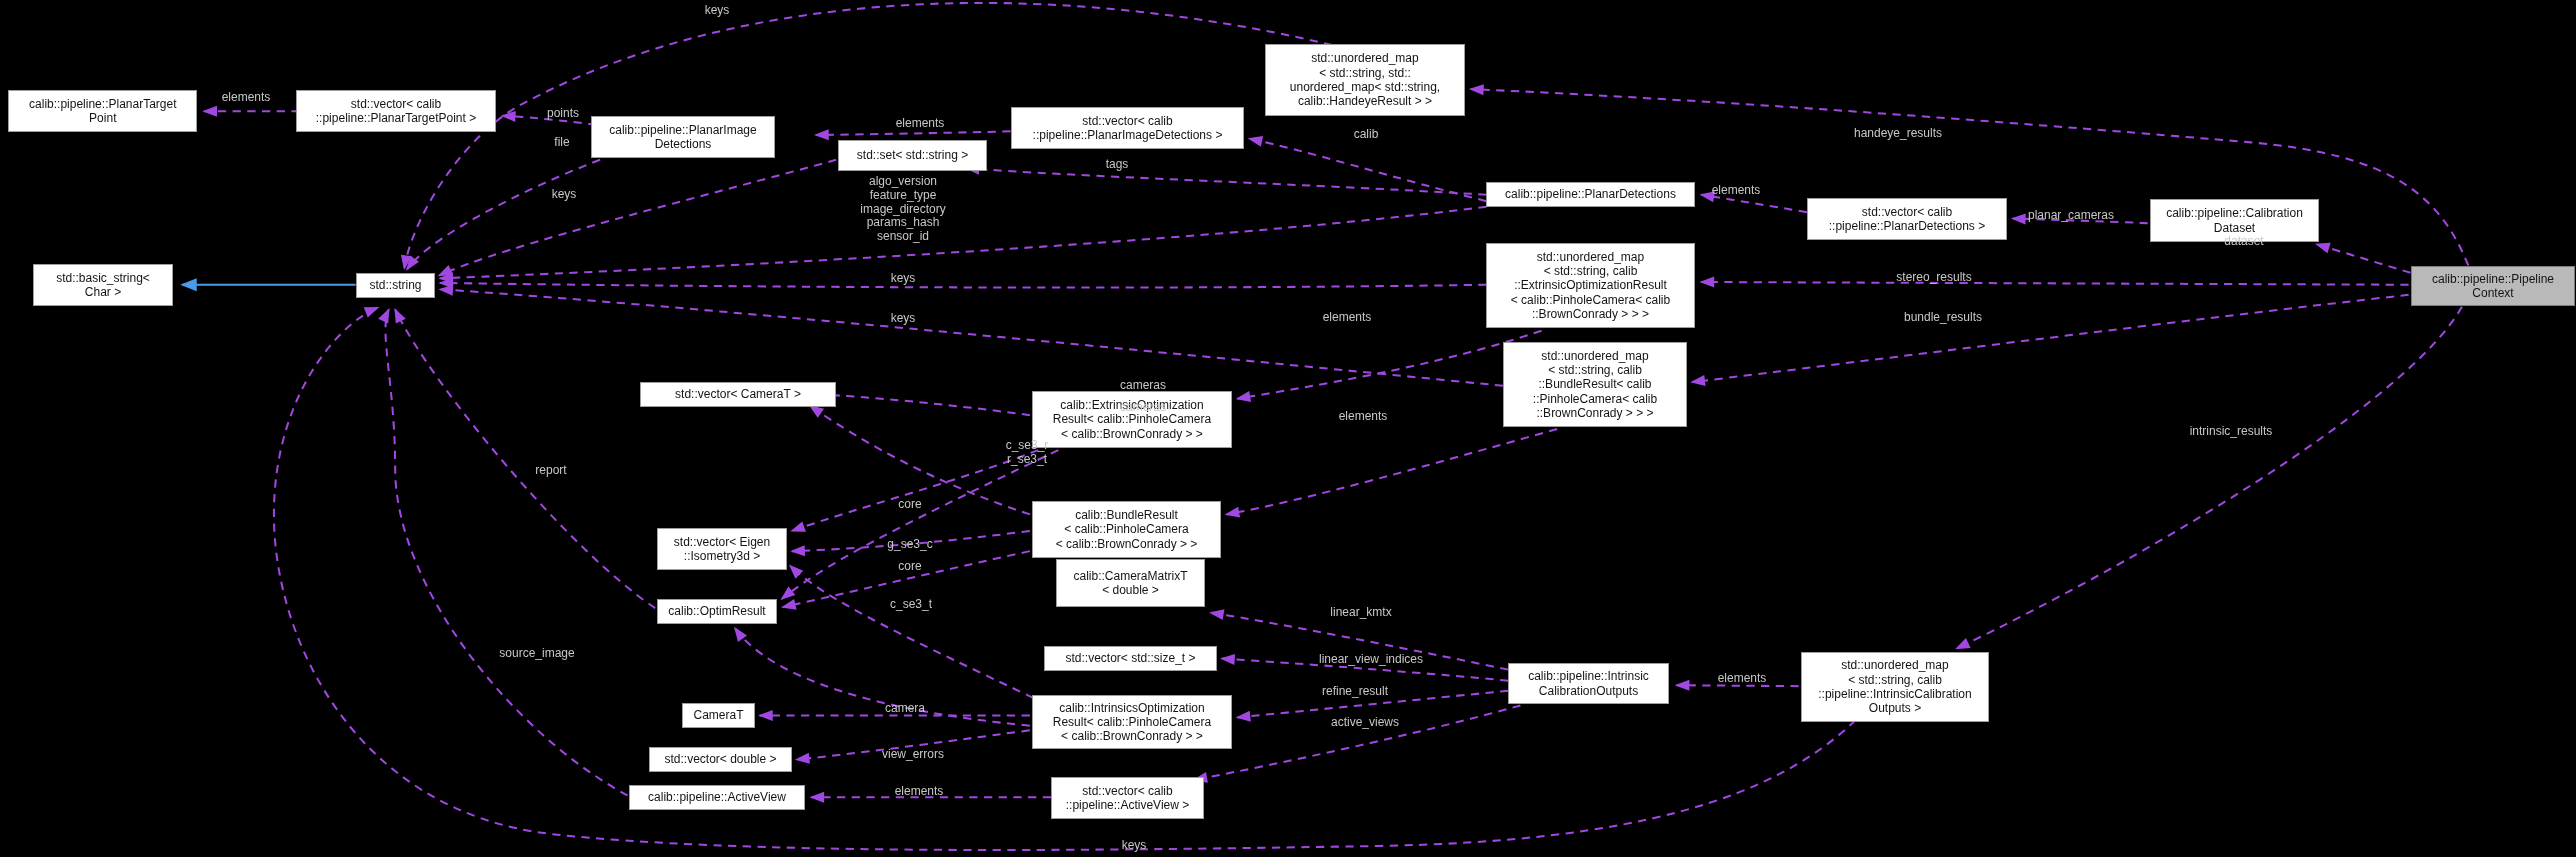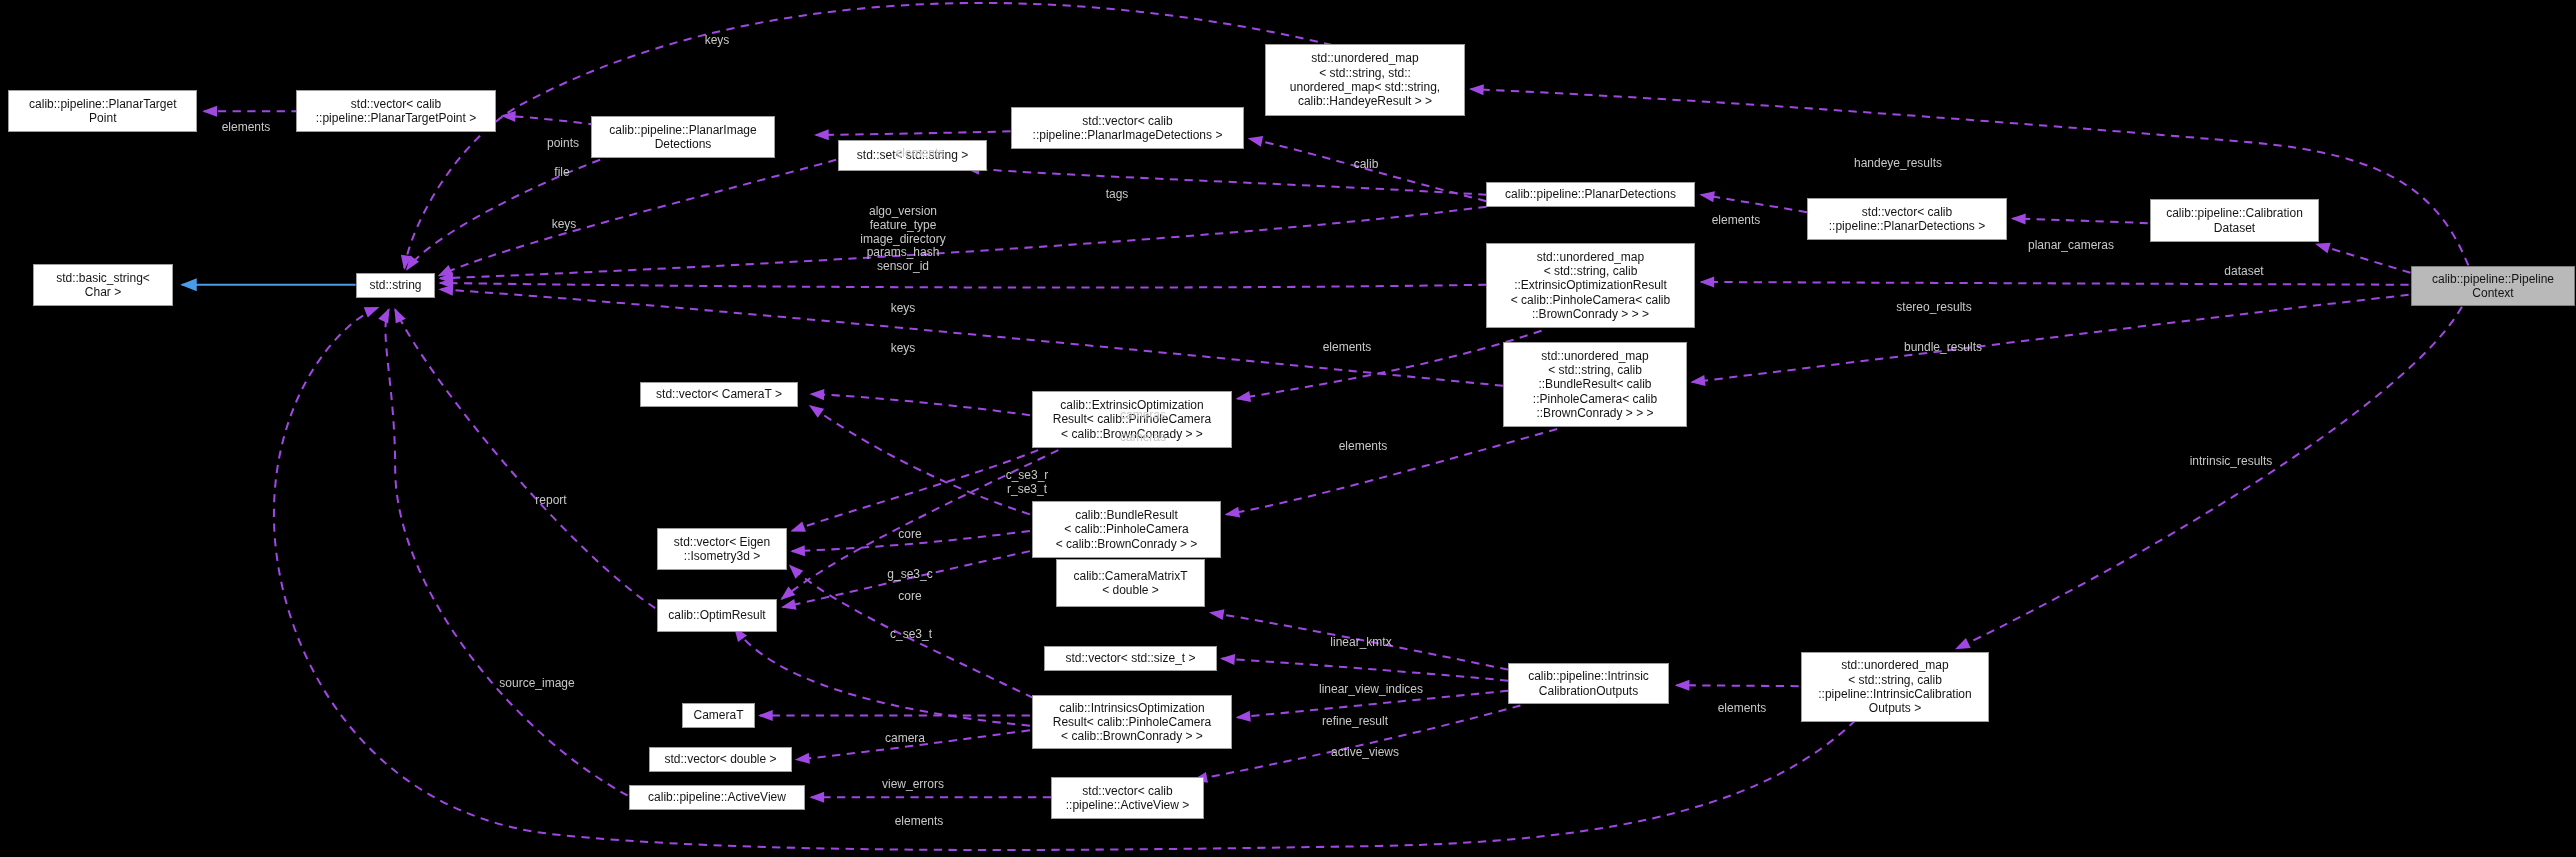--- a/index.html
+++ b/index.html
@@ -5,21 +5,21 @@
   html,body{margin:0;padding:0;background:#000;}
   #canvas{position:relative;width:2576px;height:857px;background:#000000;
           font-family:"Liberation Sans","DejaVu Sans",sans-serif;overflow:hidden;}
   #edges{position:absolute;left:0;top:0;width:2576px;height:857px;}
   .node{position:absolute;box-sizing:border-box;background:#ffffff;border:1.4px solid #9e9e9e;
         color:#141414;font-size:12px;line-height:14.3px;text-align:center;
         display:flex;align-items:center;justify-content:center;white-space:pre-line;
         padding:1.8px 5.5px;}
   .node.focus{background:#b9b9b9;border-color:#7d7d7d;}
   .elabel{position:absolute;color:#c8c8c8;font-size:12px;line-height:13.8px;white-space:pre-line;
-          transform:translateX(-50%);text-align:center;margin-top:30px;}
+          transform:translateX(-50%);text-align:center;}
 </style>
 </head>
 <body>
 
 <div id="canvas">
 
   <svg id="edges" width="2576" height="857" viewBox="0 0 2804 933">
     <defs>
       <marker id="arr" markerUnits="userSpaceOnUse" markerWidth="18" markerHeight="14" refX="15" refY="7" orient="auto">
         <path d="M1,1 L17,7 L1,13 z" fill="#a148e2"></path>
@@ -98,30 +98,30 @@
   <div class="node" style="left:1486px;top:243px;width:209px;height:85px">std::unordered_map
 &lt; std::string, calib
 ::ExtrinsicOptimizationResult
 &lt; calib::PinholeCamera&lt; calib
 ::BrownConrady &gt; &gt; &gt;</div>
   <div class="node" style="left:1503px;top:342px;width:184px;height:85px">std::unordered_map
 &lt; std::string, calib
 ::BundleResult&lt; calib
 ::PinholeCamera&lt; calib
 ::BrownConrady &gt; &gt; &gt;</div>
-  <div class="node" style="left:640px;top:382px;width:158px;height:25px">std::vector&lt; CameraT &gt;</div>
+  <div class="node" style="left:640px;top:382px;width:196px;height:25px">std::vector&lt; CameraT &gt;</div>
   <div class="node" style="left:1032px;top:391px;width:200px;height:57px">calib::ExtrinsicOptimization
 Result&lt; calib::PinholeCamera
 &lt; calib::BrownConrady &gt; &gt;</div>
   <div class="node" style="left:1032px;top:501px;width:189px;height:57px">calib::BundleResult
 &lt; calib::PinholeCamera
 &lt; calib::BrownConrady &gt; &gt;</div>
   <div class="node" style="left:657px;top:528px;width:130px;height:42px">std::vector&lt; Eigen
 ::Isometry3d &gt;</div>
-  <div class="node" style="left:657px;top:599px;width:120px;height:33px">calib::OptimResult</div>
+  <div class="node" style="left:657px;top:599px;width:120px;height:25px">calib::OptimResult</div>
   <div class="node" style="left:1056px;top:559px;width:149px;height:48px">calib::CameraMatrixT
 &lt; double &gt;</div>
   <div class="node" style="left:1044px;top:646px;width:173px;height:25px">std::vector&lt; std::size_t &gt;</div>
   <div class="node" style="left:1508px;top:663px;width:161px;height:41px">calib::pipeline::Intrinsic
 CalibrationOutputs</div>
   <div class="node" style="left:1801px;top:652px;width:188px;height:70px">std::unordered_map
 &lt; std::string, calib
 ::pipeline::IntrinsicCalibration
 Outputs &gt;</div>
   <div class="node" style="left:682px;top:703px;width:73px;height:25px">CameraT</div>

